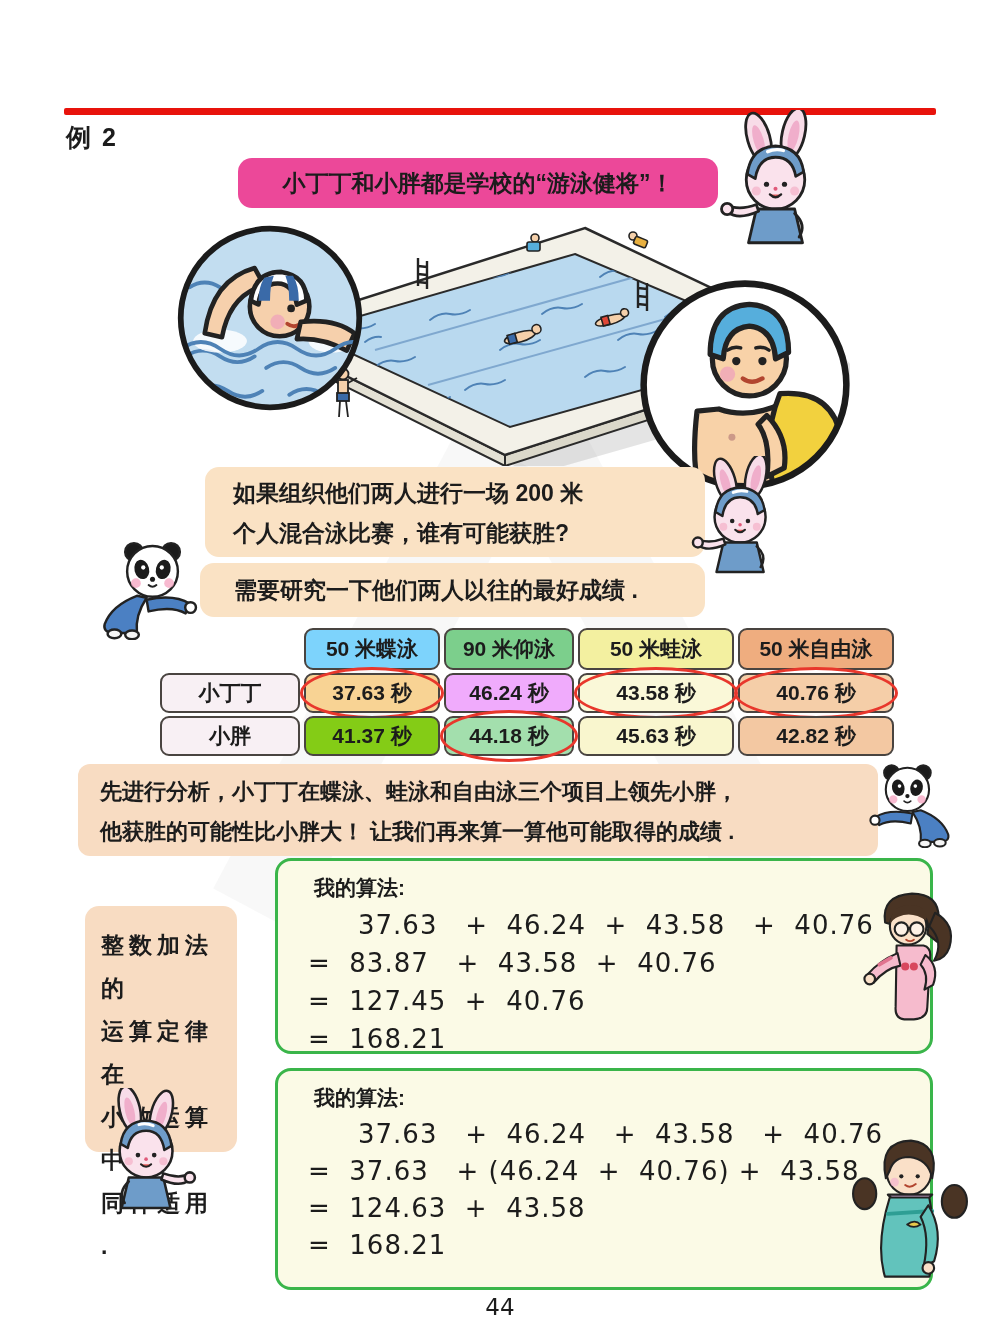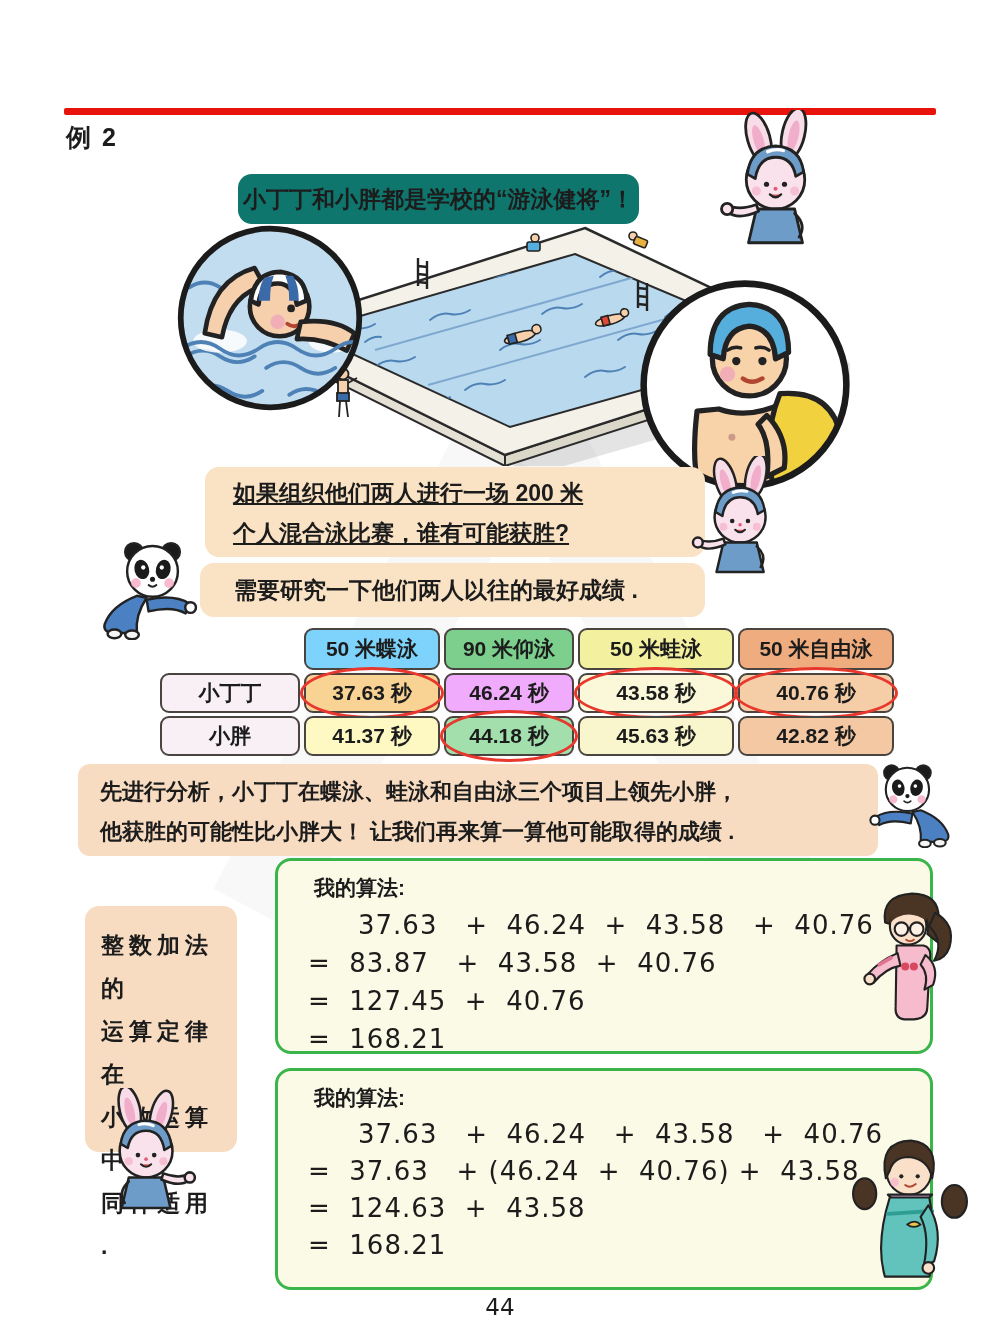--- a/index.html
+++ b/index.html
@@ -123,21 +123,21 @@
 </svg>
 
 <div class="page">
 
   <div class="abs watermark" style="left:330px;top:420px;width:90px;height:520px;transform:rotate(28deg);"></div>
   <div class="abs watermark" style="left:620px;top:420px;width:90px;height:520px;transform:rotate(-28deg);"></div>
 
   <div class="abs redline" style="left: 64px; top: 108px; width: 872px; height: 7px; background-color: rgb(232, 19, 12);"></div>
   <div class="abs example" style="left:66px;top:121px;">例 2</div>
 
-  <div class="abs bubble" style="left: 238px; top: 158px; width: 401px; height: 50px; display: flex; align-items: center; justify-content: center; background-color: #0f766e; margin-top: 16px;">
+  <div class="abs bubble" style="left: 238px; top: 158px; width: 480px; height: 50px; display: flex; align-items: center; justify-content: center; background-color: #ec4899;">
     <span class="bline">小丁丁和小胖都是学校的“游泳健将”！</span>
   </div>
 
   <svg class="abs" style="left:718px;top:110px;" width="124" height="135" viewBox="0 0 110 120">
     <use href="#spr-rabbit"></use>
   </svg>
 
   <svg class="abs" style="left:170px;top:222px;" width="680" height="244" viewBox="0 0 680 244">
     <defs>
       <clipPath id="waterclip">
@@ -259,21 +259,21 @@
         <circle cx="42" cy="45" r="3.5" fill="#F0A8B8" stroke="none" opacity=".85"></circle>
         <path d="M66,54 Q90,52 94,74 L92,100 L64,100 Q57,76 66,54 Z" fill="#F2D13E"></path>
         <path d="M60,64 Q70,74 68,88 L60,92 Q62,76 56,68 Z" fill="#F8D2A8"></path>
         <circle cx="44" cy="74" r="1.6" fill="#C98" stroke="none"></circle>
         <path d="M84,92 q8,-4 12,2" fill="#F8D2A8"></path>
       </g>
     </g>
     <circle cx="50" cy="50" r="46.5" fill="none" stroke="#1b1b1b" stroke-width="3"></circle>
   </svg>
 
-  <div class="abs bubble" style="left: 205px; top: 467px; width: 500px; height: 90px; padding: 6px 0px 0px 28px; background-color: rgb(250, 226, 196); text-decoration: underline;">
+  <div class="abs bubble" style="left: 205px; top: 467px; width: 500px; height: 90px; padding: 6px 0px 0px 28px; background-color: rgb(250, 226, 196);">
     <div class="bline">如果组织他们两人进行一场 200 米</div>
     <div class="bline">个人混合泳比赛，谁有可能获胜?</div>
   </div>
 
   <svg class="abs" style="left:690px;top:456px;" width="108" height="118" viewBox="0 0 110 120">
     <use href="#spr-rabbit"></use>
   </svg>
 
   <svg class="abs" style="left:92px;top:537px;" width="122" height="103" viewBox="0 0 125 105">
     <use href="#spr-panda"></use>
@@ -317,21 +317,21 @@
       </div>
       <div class="cell c4 dcell" style="background-color: rgb(245, 206, 168);">
         <span>40.76 秒</span>
         <div class="redcircle"></div>
       </div>
     </div>
     <div class="trow">
       <div class="cell c0 dcell" style="background-color: rgb(248, 240, 244);">
           <span>小胖</span>
         </div>
-      <div class="cell c1 dcell" style="background-color: #fef9c3;">
+      <div class="cell c1 dcell" style="background-color: #84cc16;">
         <span>41.37 秒</span>
 
       </div>
       <div class="cell c2 dcell" style="background-color: rgb(163, 223, 173);">
         <span>44.18 秒</span>
         <div class="redcircle"></div>
       </div>
       <div class="cell c3 dcell" style="background-color: rgb(249, 246, 206);">
         <span>45.63 秒</span>
 

